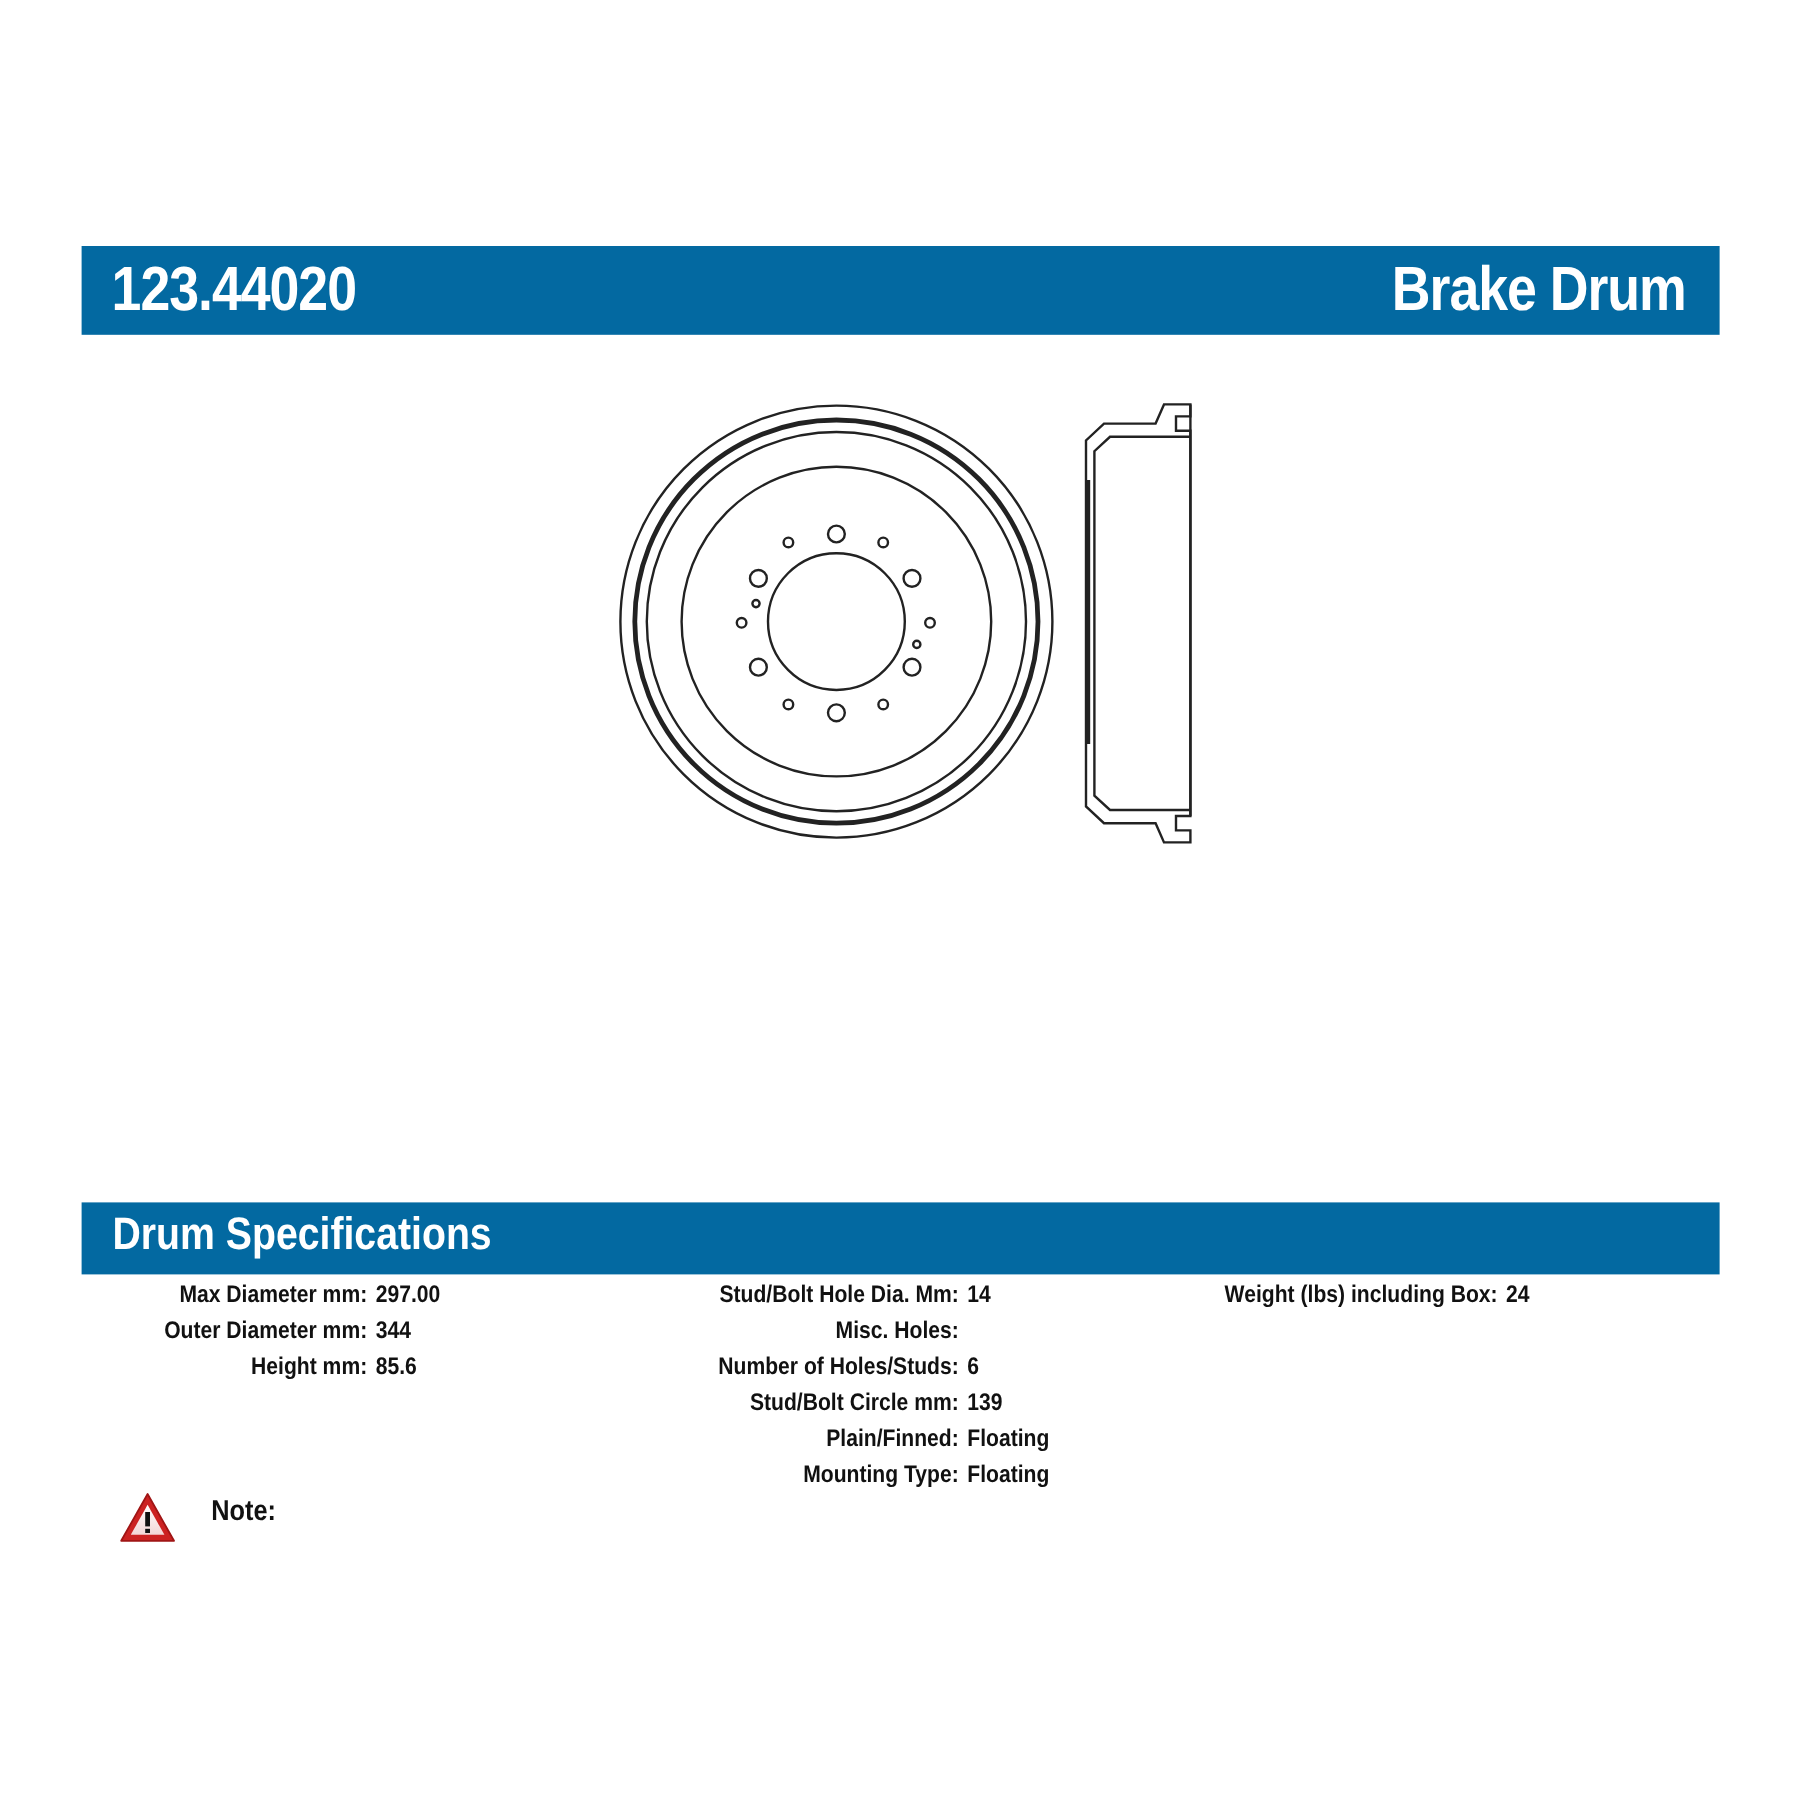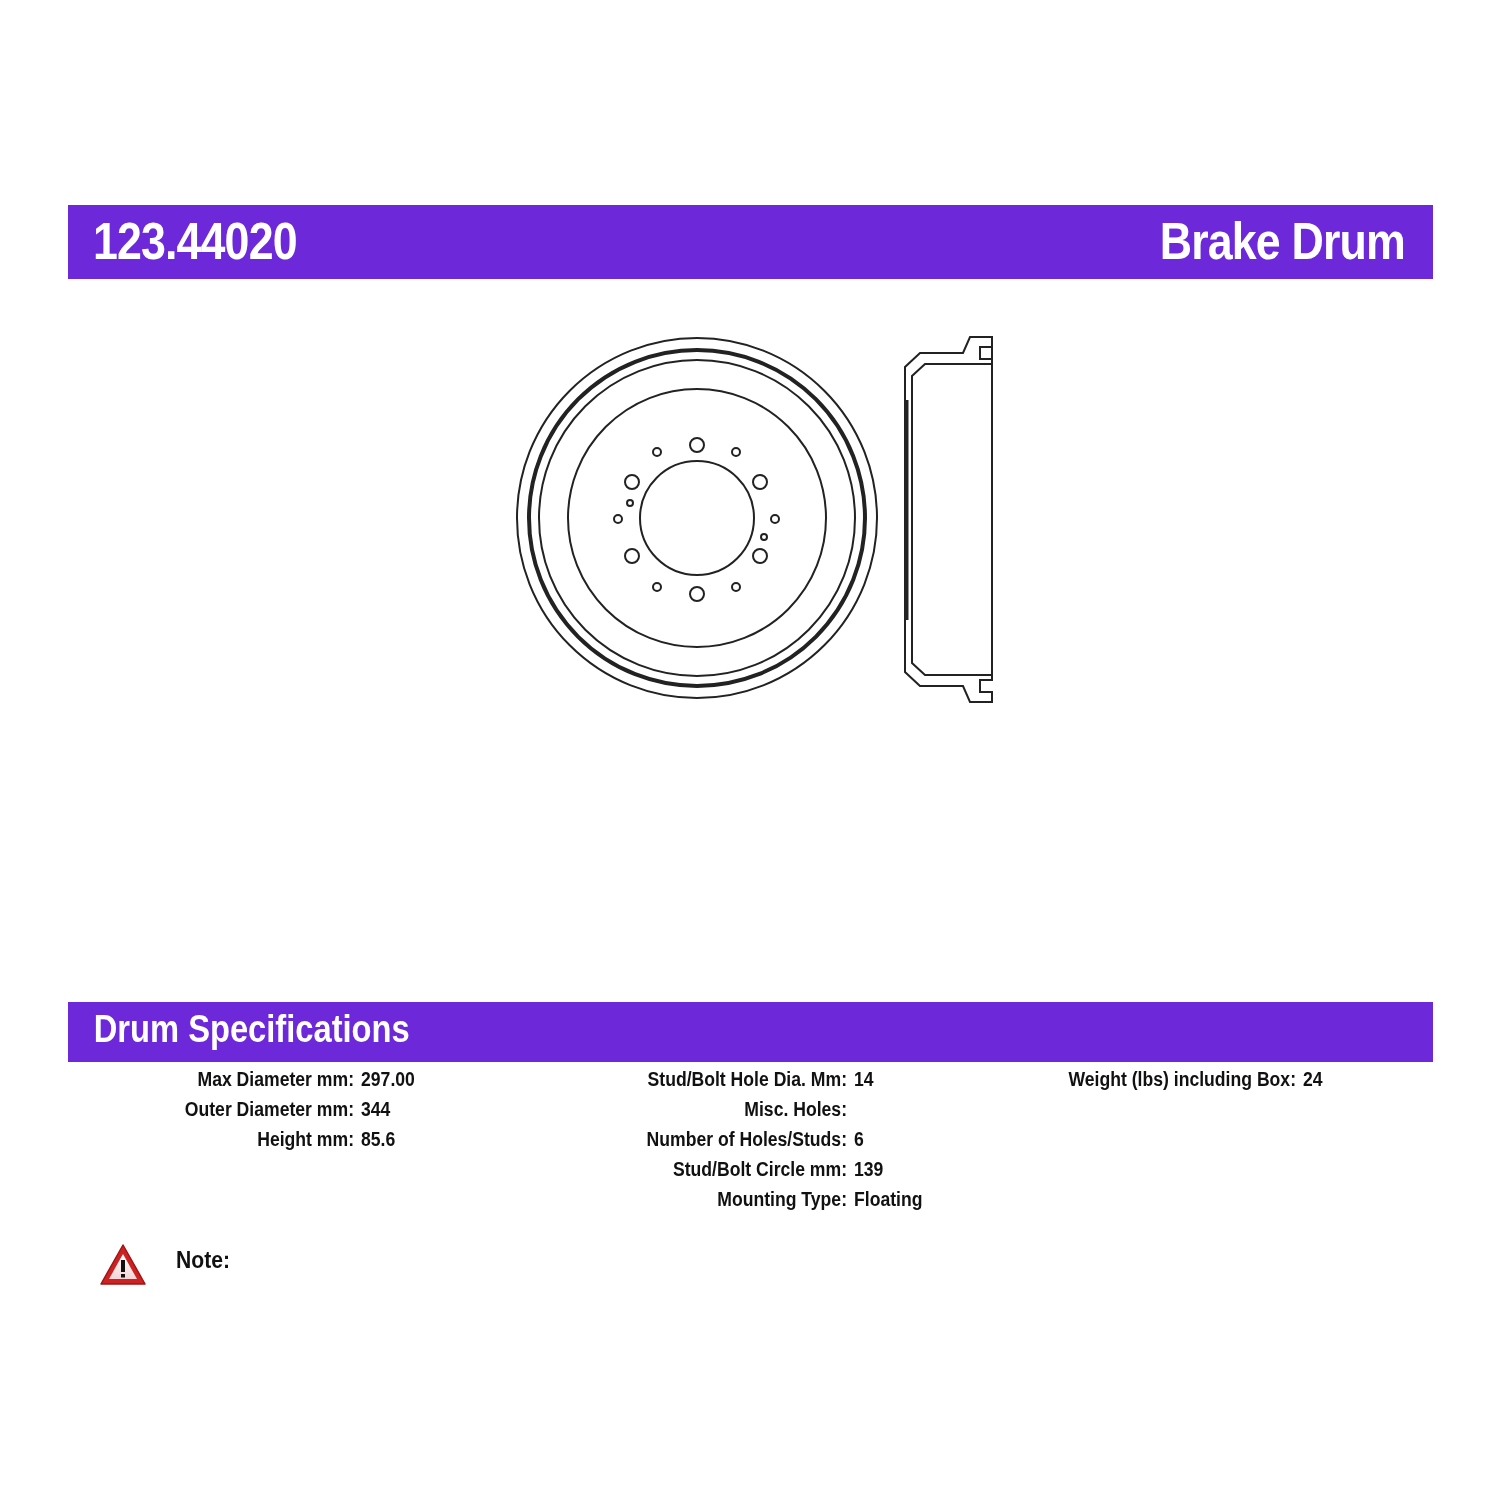--- a/index.html
+++ b/index.html
@@ -1,30 +1,30 @@
 <!DOCTYPE html>
 <html><head>
   <meta charset="utf-8">
   <style>
     html, body { margin: 0; padding: 0; background: #ffffff; }
     body { width: 1500px; height: 1500px; position: relative; overflow: hidden;
            font-family: "Liberation Sans", "DejaVu Sans", sans-serif; color: #111; }
-    .bar { position: absolute; left: 68px; width: 1365px; background: #6d28d9; color: #fff; }
+    .bar { position: absolute; left: 68px; width: 1365px; background: #0369a1; color: #fff; }
     .title-bar { top: 205px; height: 74px; }
     .title-bar .part-no { position: absolute; left: 25px; top: 6px; font-size: 52px; font-weight: bold;
                           letter-spacing: -1px; transform: scaleX(0.86); transform-origin: left center; }
     .title-bar .part-type { position: absolute; right: 28px; top: 6px; font-size: 52px; font-weight: bold;
                             letter-spacing: -1px; transform: scaleX(0.86); transform-origin: right center; }
     .spec-bar { top: 1002px; height: 60px; text-align: left; }
     .spec-bar .spec-title { display: inline-block; margin-top: 6px; font-size: 38px; font-weight: bold;
                             transform: scaleX(0.86); }
     .drawing { position: absolute; left: 0; top: 0; width: 1500px; height: 1000px; }
     .specs { position: absolute; top: 1064px; left: 0; width: 1500px; }
     .spec-col { position: absolute; top: 0; }
-    .spec-row { height: 30px; line-height: 30px; font-size: 20px; font-weight: bold; white-space: nowrap; padding-left: 48px; }
+    .spec-row { height: 30px; line-height: 30px; font-size: 20px; font-weight: bold; white-space: nowrap; }
     .spec-label { display: inline-block; text-align: right; transform: scaleX(0.88); transform-origin: right center; }
     .spec-value { display: inline-block; padding-left: 8px; transform: scaleX(0.88); transform-origin: left center; }
     .col1 { left: 0; }
     .col1 .spec-label { width: 306px; }
     .col2 { left: 491px; }
     .col2 .spec-label { width: 308px; }
     .col3 { left: 950px; }
     .col3 .spec-label { width: 298px; }
     .note { position: absolute; left: 98px; top: 1242px; height: 46px; }
     .note-icon { position: absolute; left: 0; top: 0; width: 50px; height: 46px; }
@@ -101,20 +101,23 @@
     <div class="spec-row">
       <span class="spec-label">Misc. Holes:</span><span class="spec-value"></span>
     </div>
     <div class="spec-row">
       <span class="spec-label">Number of Holes/Studs:</span><span class="spec-value">6</span>
     </div>
     <div class="spec-row">
       <span class="spec-label">Stud/Bolt Circle mm:</span><span class="spec-value">139</span>
     </div>
     <div class="spec-row">
+      <span class="spec-label">Plain/Finned:</span><span class="spec-value">Floating</span>
+    </div>
+    <div class="spec-row">
       <span class="spec-label">Mounting Type:</span><span class="spec-value">Floating</span>
     </div>
   </div>
 
   <div class="spec-col col3">
     <div class="spec-row">
       <span class="spec-label">Weight (lbs) including Box:</span><span class="spec-value">24</span>
     </div>
   </div>
 </div>

